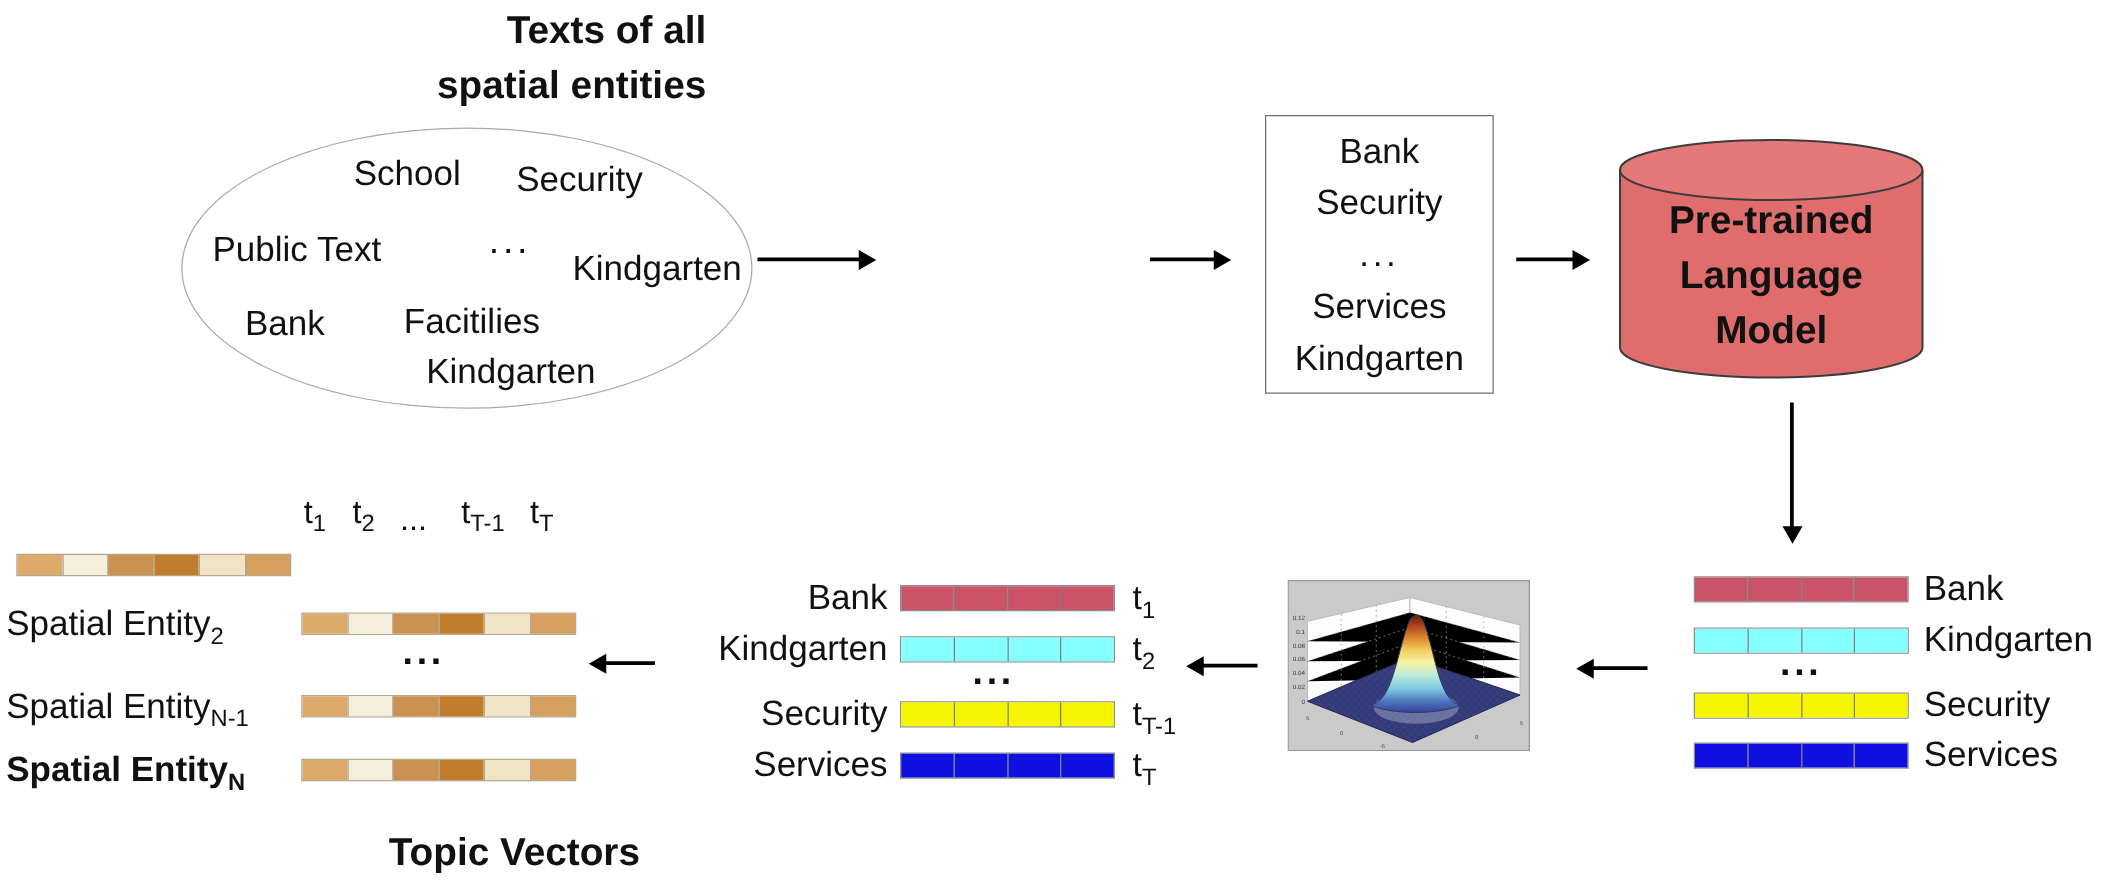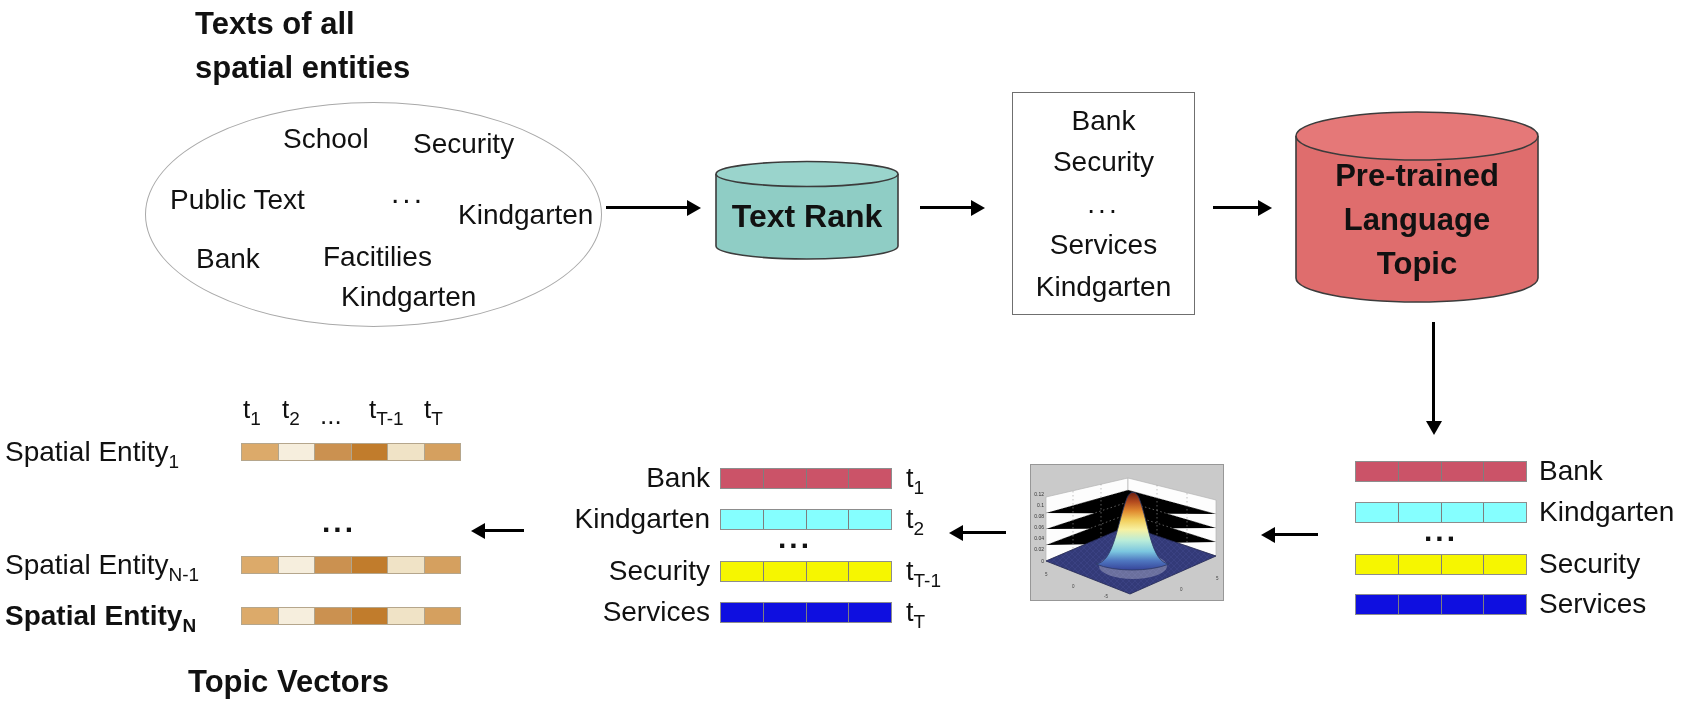--- a/index.html
+++ b/index.html
@@ -3,21 +3,21 @@
 <meta charset="utf-8">
 <style>
   html,body{margin:0;padding:0;background:#fff;}
   #canvas{
     position:relative;width:1699px;height:706px;background:#ffffff;
     font-family:"Liberation Sans","DejaVu Sans",sans-serif;color:#111;overflow:hidden;
   }
   .abs{position:absolute;}
   .txt{font-size:28px;line-height:1.05;white-space:nowrap;}
   
-  .big-title{font-size:31px;font-weight:700;text-align:left;line-height:1.42;white-space:pre-line;}
+  .big-title{font-size:31px;font-weight:700;text-align:right;line-height:1.42;white-space:pre-line;}
   
   .ellipse{left:145px;top:102px;width:455px;height:223px;border:1.5px solid #a9a9a9;border-radius:50%;}
   
   .dots{font-size:30px;letter-spacing:3px;line-height:1;white-space:nowrap;}
   .dots.heavy{font-weight:700;}
   
   .arr-h{height:3px;background:#000;}
   .arr-h.head-right::after{content:"";position:absolute;right:-13px;top:50%;transform:translateY(-50%);
     border-left:14px solid #000;border-top:8px solid transparent;border-bottom:8px solid transparent;}
   .arr-h.head-left::before{content:"";position:absolute;left:-13px;top:50%;transform:translateY(-50%);
@@ -75,42 +75,35 @@
   <div class="abs dots" style="left:391px;top:178px;">...</div>
   <div class="abs txt" style="left:458px;top:200px;">Kindgarten</div>
   <div class="abs txt" style="left:196px;top:244px;">Bank</div>
   <div class="abs txt" style="left:323px;top:242px;">Facitilies</div>
   <div class="abs txt" style="left:341px;top:282px;">Kindgarten</div>
 
   <div class="abs arr-h head-right" style="left:606px;top:206px;width:82px;"></div>
   <div class="abs arr-h head-right" style="left:920px;top:206px;width:52px;"></div>
   <div class="abs arr-h head-right" style="left:1213px;top:206px;width:46px;"></div>
 
-  <div class="cyl" style="left:714px;top:160px;width:186px;height:102px;">
-    <svg width="186" height="102" viewBox="0 0 186 102">
-      <path d="M2,14 V86 A91,13 0 0 0 184,86 V14" fill="#8fcdc5" stroke="#3c3c3c" stroke-width="1.6"></path>
-      <ellipse cx="93" cy="14" rx="91" ry="12.5" fill="#9ad4cc" stroke="#3c3c3c" stroke-width="1.6"></ellipse>
-    </svg>
-    <div class="cyl-label" style="font-size:32px;padding-top:10px;">Text Rank</div>
-  </div>
 
   <div class="abs kbox">
     <span class="kitem">Bank</span>
     <span class="kitem">Security</span>
     <span class="kitem dots">...</span>
     <span class="kitem">Services</span>
     <span class="kitem">Kindgarten</span>
   </div>
 
   <div class="cyl" style="left:1294px;top:110px;width:246px;height:194px;">
     <svg width="246" height="194" viewBox="0 0 246 194">
       <path d="M2,26 V168 A121,24 0 0 0 244,168 V26" fill="#df6d6d" stroke="#3c3c3c" stroke-width="1.6"></path>
       <ellipse cx="123" cy="26" rx="121" ry="24" fill="#e57878" stroke="#3c3c3c" stroke-width="1.6"></ellipse>
     </svg>
-    <div class="cyl-label" style="font-size:31px;line-height:1.42;padding-top:26px;width:180px;left:33px;right:auto;">Pre-trained Language Topic</div>
+    <div class="cyl-label" style="font-size:31px;line-height:1.42;padding-top:26px;width:180px;left:33px;right:auto;">Pre-trained Language Model</div>
   </div>
 
   <div class="abs arr-v head-down" style="left:1432px;top:322px;height:100px;"></div>
 
   <div class="vrow" style="left:1355px;top:457px;">
     <div class="vbar bar-bank">
         <i></i>
         <i></i>
         <i></i>
         <i></i>
@@ -253,21 +246,31 @@
 
   <div class="abs arr-h head-left" style="left:484px;top:529px;width:40px;"></div>
 
   <div class="th" style="left:243px;top:394px;"><span>t</span><sub>1</sub></div>
   <div class="th" style="left:282px;top:394px;"><span>t</span><sub>2</sub></div>
   <div class="th" style="left:320px;top:400px;"><span>...</span></div>
   <div class="th" style="left:369px;top:394px;"><span>t</span><sub>T-1</sub></div>
   <div class="th" style="left:424px;top:394px;"><span>t</span><sub>T</sub></div>
 
   <div class="topic-row" style="top:437px;">
-    <span class="sp-label"><span>Spatial Entity</span><sub>1</sub></span>
+    <div class="tbar">
+        <i class="s0"></i>
+        <i class="s1"></i>
+        <i class="s2"></i>
+        <i class="s3"></i>
+        <i class="s4"></i>
+        <i class="s5"></i>
+      </div>
+  </div>
+  <div class="topic-row" style="top:484px;">
+    <span class="sp-label"><span>Spatial Entity</span><sub>2</sub></span>
     <div class="tbar">
         <i class="s0"></i>
         <i class="s1"></i>
         <i class="s2"></i>
         <i class="s3"></i>
         <i class="s4"></i>
         <i class="s5"></i>
       </div>
   </div>
   <div class="abs dots heavy" style="left:322px;top:507px;">...</div>
@@ -287,15 +290,15 @@
     <div class="tbar">
         <i class="s0"></i>
         <i class="s1"></i>
         <i class="s2"></i>
         <i class="s3"></i>
         <i class="s4"></i>
         <i class="s5"></i>
       </div>
   </div>
 
-  <div class="abs big-title" style="left:188px;top:660px;width:340px;">Topic Vectors</div>
+  <div class="abs big-title" style="left:172px;top:660px;width:340px;">Topic Vectors</div>
 
 </div>
 
 </body></html>

